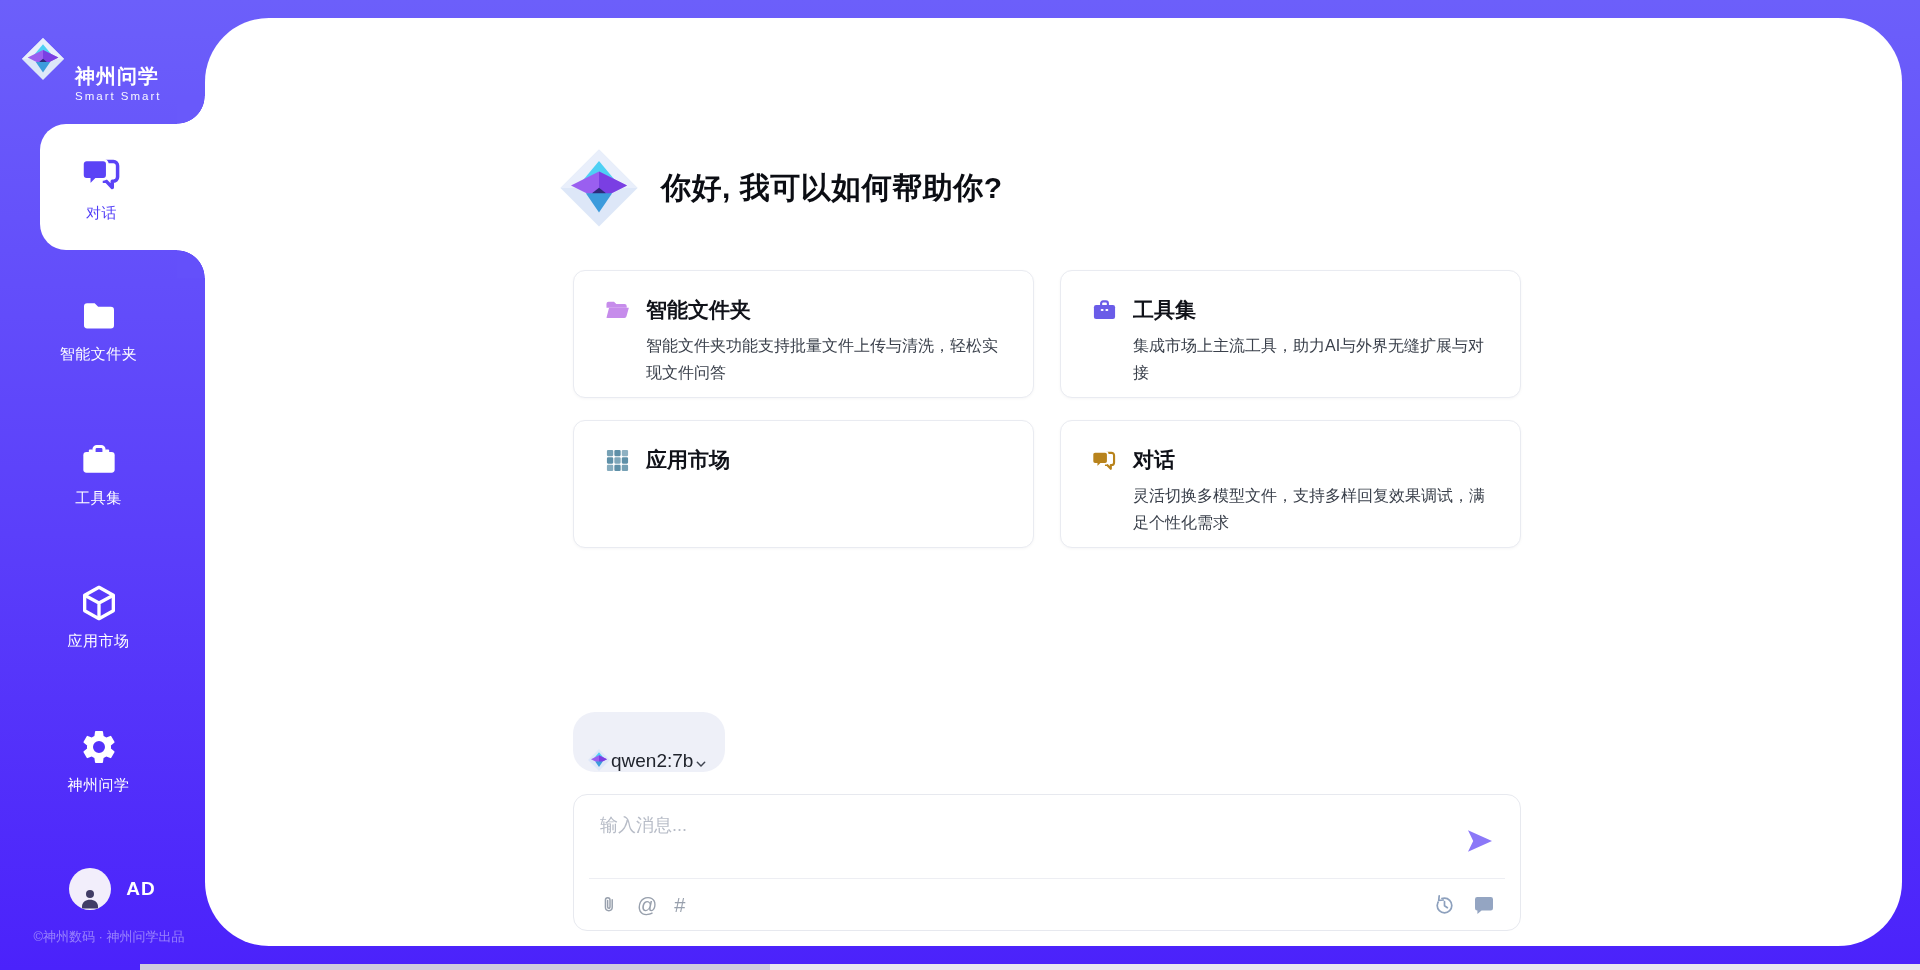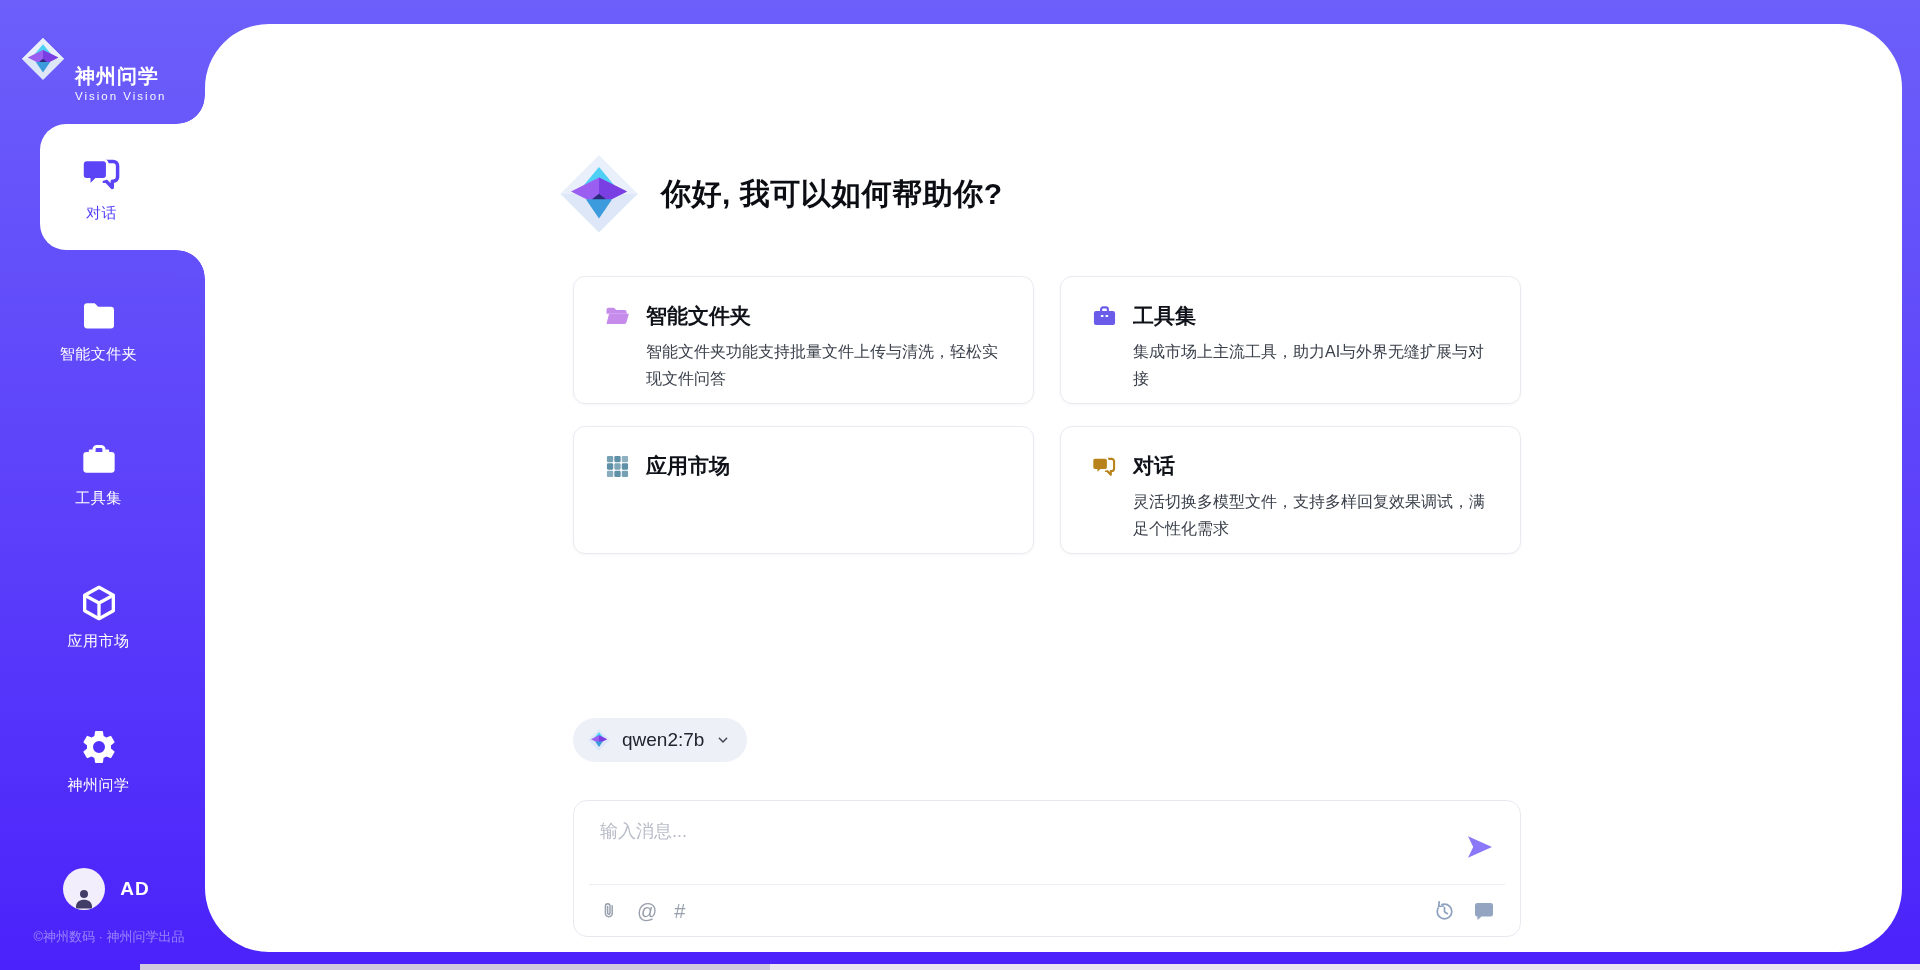--- a/index.html
+++ b/index.html
@@ -33,47 +33,47 @@
   .nav-tab .nav-label { color:#4f3bf7; }
 
   .nav-item {
     position:absolute; left:0; width:197px;
     display:flex; flex-direction:column; align-items:center; gap:9px; cursor:pointer;
   }
   .nav-label { font-size:15px; color:#fff; letter-spacing:.5px; }
   .nav-ic { width:40px; height:40px; display:block; }
   .nav-tab .nav-ic { width:44px; height:44px; }
 
-  .user-row { position:absolute; top:868px; left:4px; width:205px; display:flex; align-items:center; justify-content:center; gap:15px; cursor:pointer; }
+  .user-row { position:absolute; top:868px; left:10px; width:205px; display:flex; align-items:center; justify-content:center; gap:15px; cursor:pointer; }
   .avatar { width:42px; height:42px; border-radius:50%; background:#f2eefb; display:flex; align-items:flex-end; justify-content:center; overflow:hidden; }
   .user-name { color:#fff; font-size:19px; font-weight:600; letter-spacing:1px; }
   .copyright { position:absolute; top:928px; left:4px; width:210px; text-align:center; color:rgba(255,255,255,.42); font-size:13px; }
 
   
   .panel {
-    position:absolute; left:205px; top:24px; width:1697px; height:928px;
+    position:absolute; left:205px; top:18px; width:1697px; height:928px;
     background:#fff; border-radius:64px; z-index:1;
   }
   .greeting { position:absolute; left:352px; top:128px; display:flex; align-items:center; gap:20px; }
   .greeting h1 { font-size:30px; font-weight:800; color:#0b0d13; letter-spacing:.5px; }
 
   .cards { position:absolute; left:368px; top:252px; width:948px; display:grid; grid-template-columns:1fr 1fr; column-gap:26px; row-gap:22px; }
   .card {
     height:128px; background:#fff; border:1px solid #e9ebf1; border-radius:12px;
     box-shadow:0 1px 3px rgba(20,24,40,.04);
     padding:25px 26px 0 30px; display:flex; gap:15px; cursor:pointer;
   }
   .card-icon { width:27px; height:27px; flex:0 0 27px; margin-top:1px; }
   .card-title { font-size:21px; font-weight:800; color:#101219; line-height:27px; }
   .card-desc { margin-top:9px; font-size:16px; line-height:27px; color:#3a404b; }
 
   .model-pill {
-    position:absolute; left:368px; top:694px; height:44px; border:none;
-    background:#eef0f8; border-radius:22px; display:inline-flex; align-items:center;
-    gap:11px; padding:0 16px 0 14px; cursor:pointer; font-family:inherit;
+    position:absolute; left:368px; top:694px; height:60px; border:none;
+    background:#eef0f8; border-radius:22px; display:inline-flex; align-items:flex-end;
+    padding:0 16px 0 14px; cursor:pointer; font-family:inherit;
   }
   .model-label { font-size:19px; color:#20242d; }
   .chev { width:16px; height:16px; }
 
   .composer {
     position:absolute; left:368px; top:747px; width:948px; height:137px;
     border:1.5px solid #e7e9ef; border-radius:14px; background:#fff;margin-top:29px;
   }
   .composer textarea {
     position:absolute; left:26px; top:18px; width:830px; height:52px;
@@ -102,21 +102,21 @@
       <path d="M24 2 46 24 24 46 2 24Z" fill="#dde7f8"></path>
       <path d="M24 2 46 24H2Z" fill="#e9effb"></path>
       <path d="M24 8.5 34 20.5H14Z" fill="#4ed0f4"></path>
       <path d="M24 14.5 40 22.5 24 30.5 8 22.5Z" fill="#9a5ff0"></path>
       <path d="M24 14.5 40 22.5 24 30.5Z" fill="#7a3fe3"></path>
       <path d="M20 27 24 31l4-4-4-3.2Z" fill="#2e2a7a"></path>
       <path d="M16.5 27h15L24 38Z" fill="#3c9bdc"></path>
     </svg>
     <div>
       <div class="brand-name">神州问学</div>
-      <div class="brand-sub">Vision Vision</div>
+      <div class="brand-sub">Smart Smart</div>
     </div>
   </div>
 
   <div class="nav-tab">
     <svg class="nav-ic" viewBox="0 0 24 24">
       <path d="M10.5 5.2h7.7a2.3 2.3 0 0 1 2.3 2.3v6.2a2.3 2.3 0 0 1-2.3 2.3h-.6v3.4l-3.2-3.4h-2" fill="none" stroke="#5b43f6" stroke-width="1.9" stroke-linejoin="round"></path>
       <path d="M3.6 4.3h9a2.3 2.3 0 0 1 2.3 2.3v6a2.3 2.3 0 0 1-2.3 2.3H8.7L5 18.6v-3.7h-1.4a2.3 2.3 0 0 1-2.3-2.3v-6a2.3 2.3 0 0 1 2.3-2.3Z" fill="#5b43f6" stroke="#fff" stroke-width="1.5"></path>
     </svg>
     <span class="nav-label">对话</span>
   </div>

